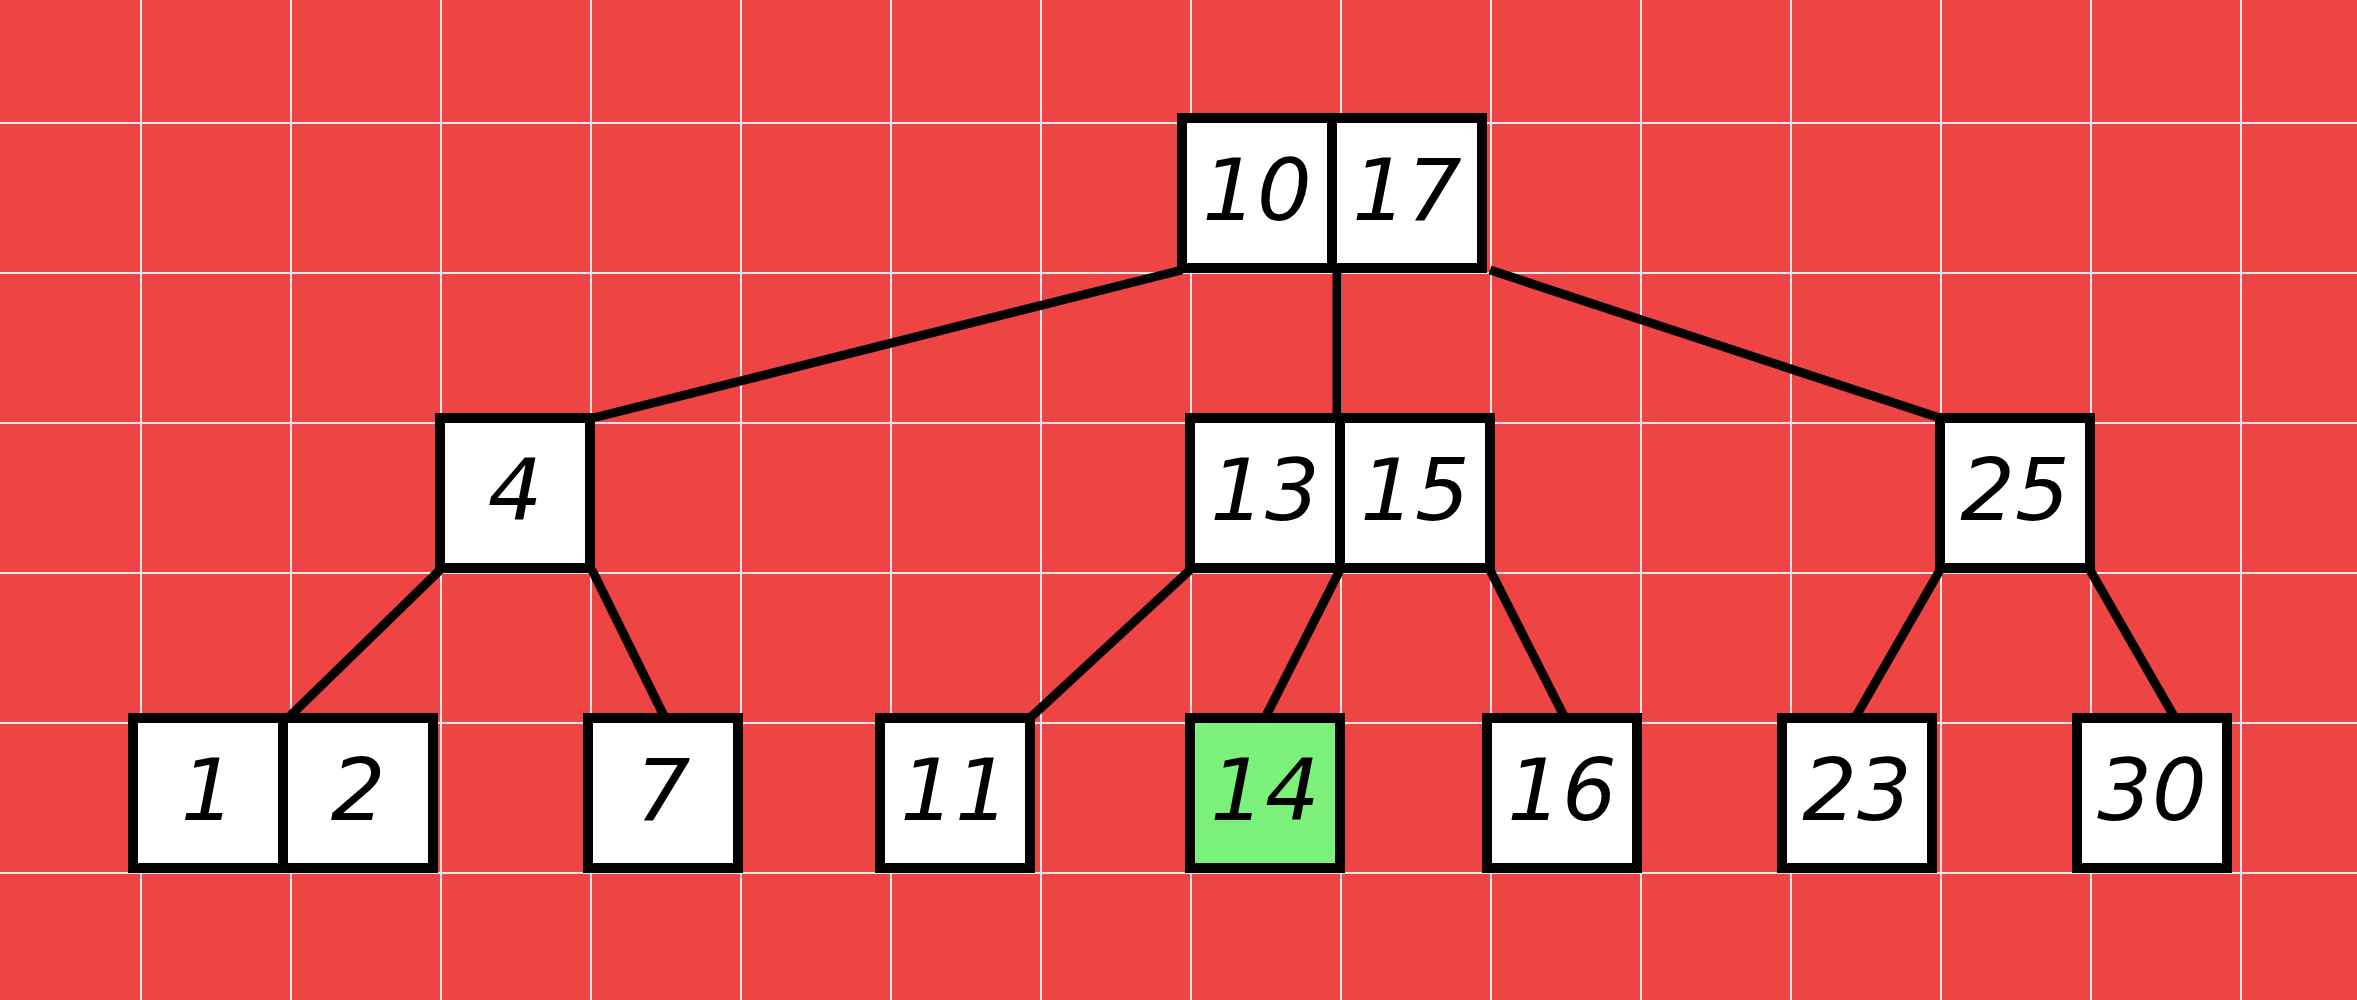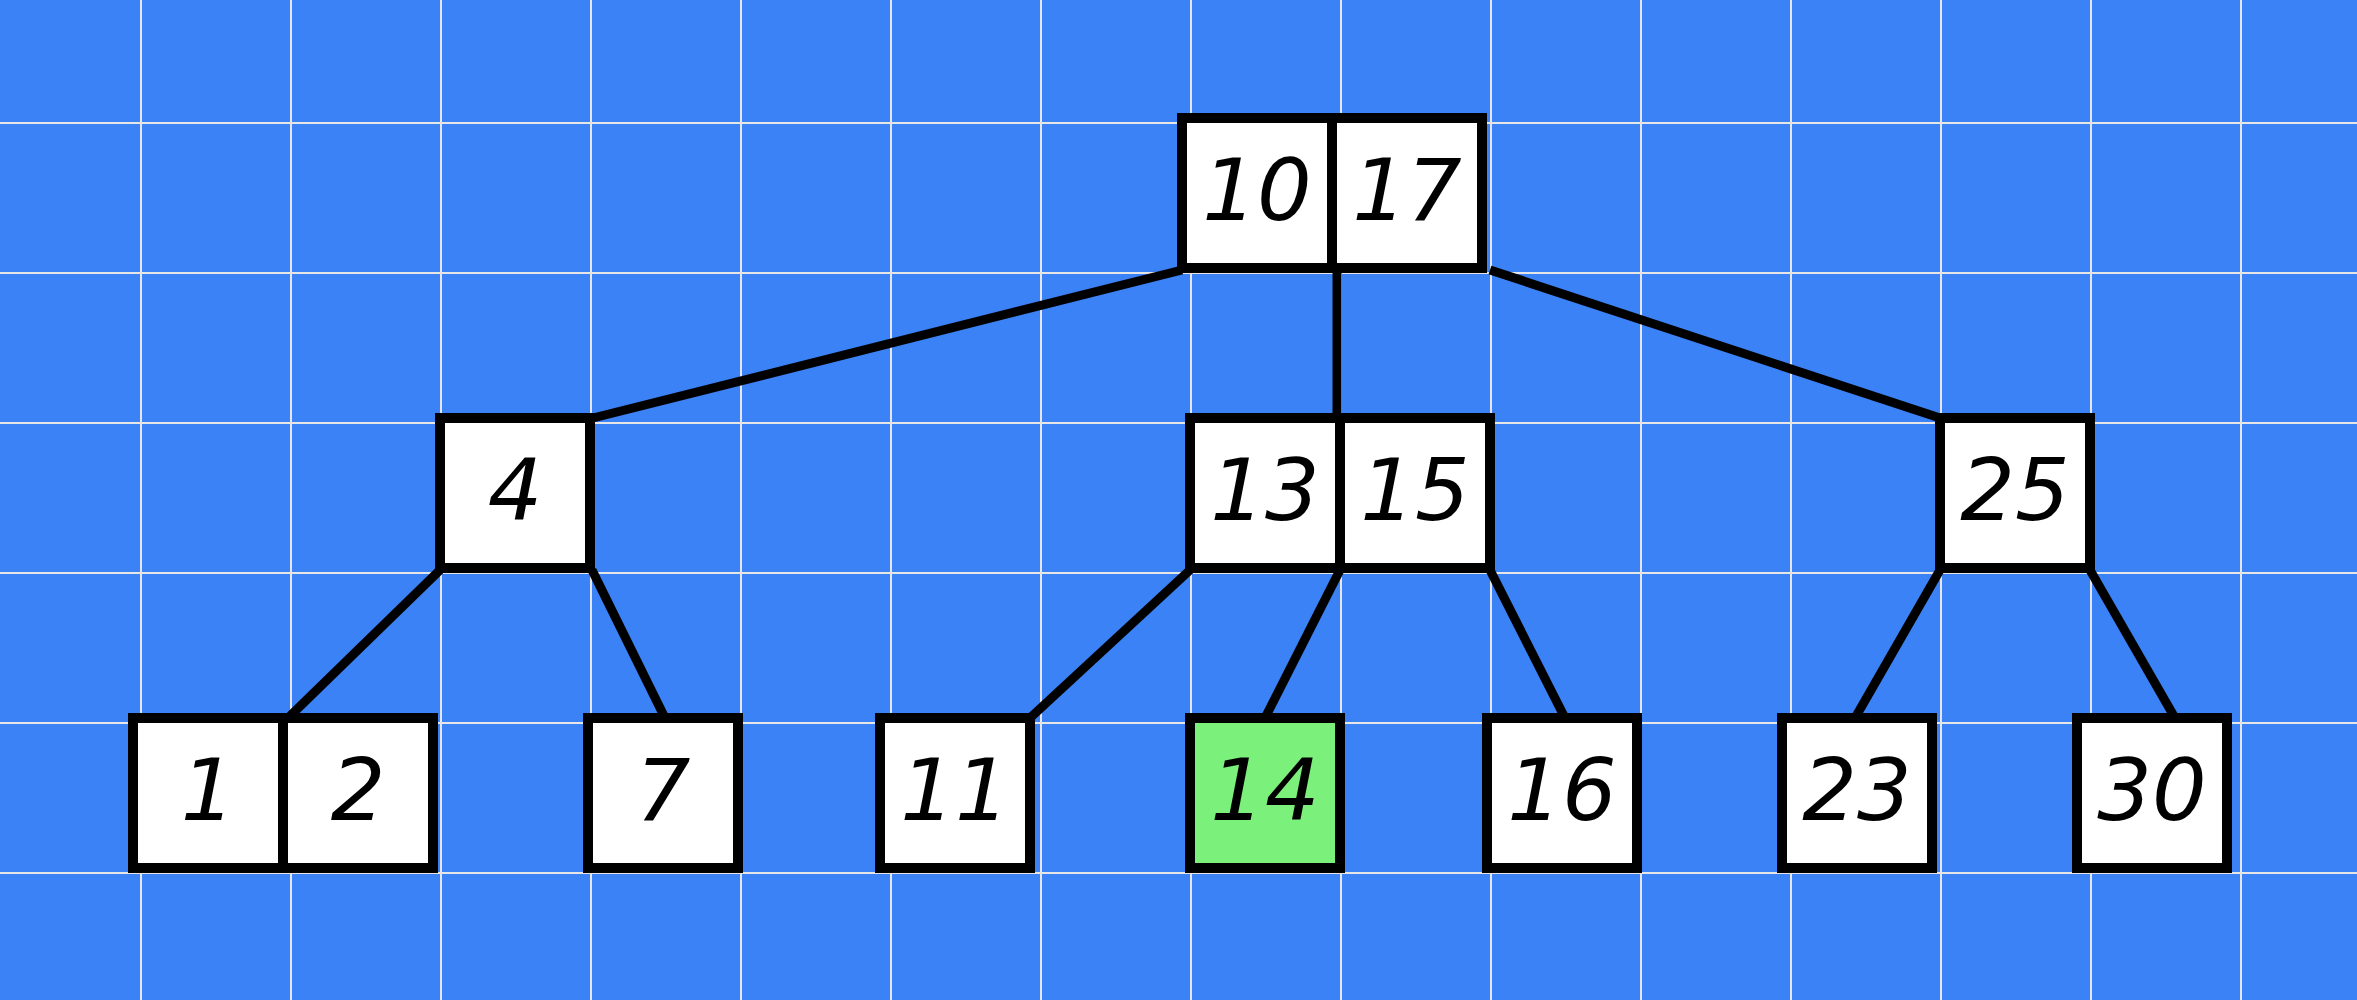--- a/index.html
+++ b/index.html
@@ -8,21 +8,21 @@
     padding: 0;
     background: #ffffff;
   }
   body {
     font-family: "DejaVu Sans", sans-serif;
   }
   #canvas {
     position: relative;
     width: 2357px;
     height: 1000px;
-    background-color: #3b82f6;
+    background-color: #ef4444;
     overflow: hidden;
   }
   
   #grid-background {
     position: absolute;
     left: 0;
     top: 0;
     width: 2357px;
     height: 1000px;
     background-image:

